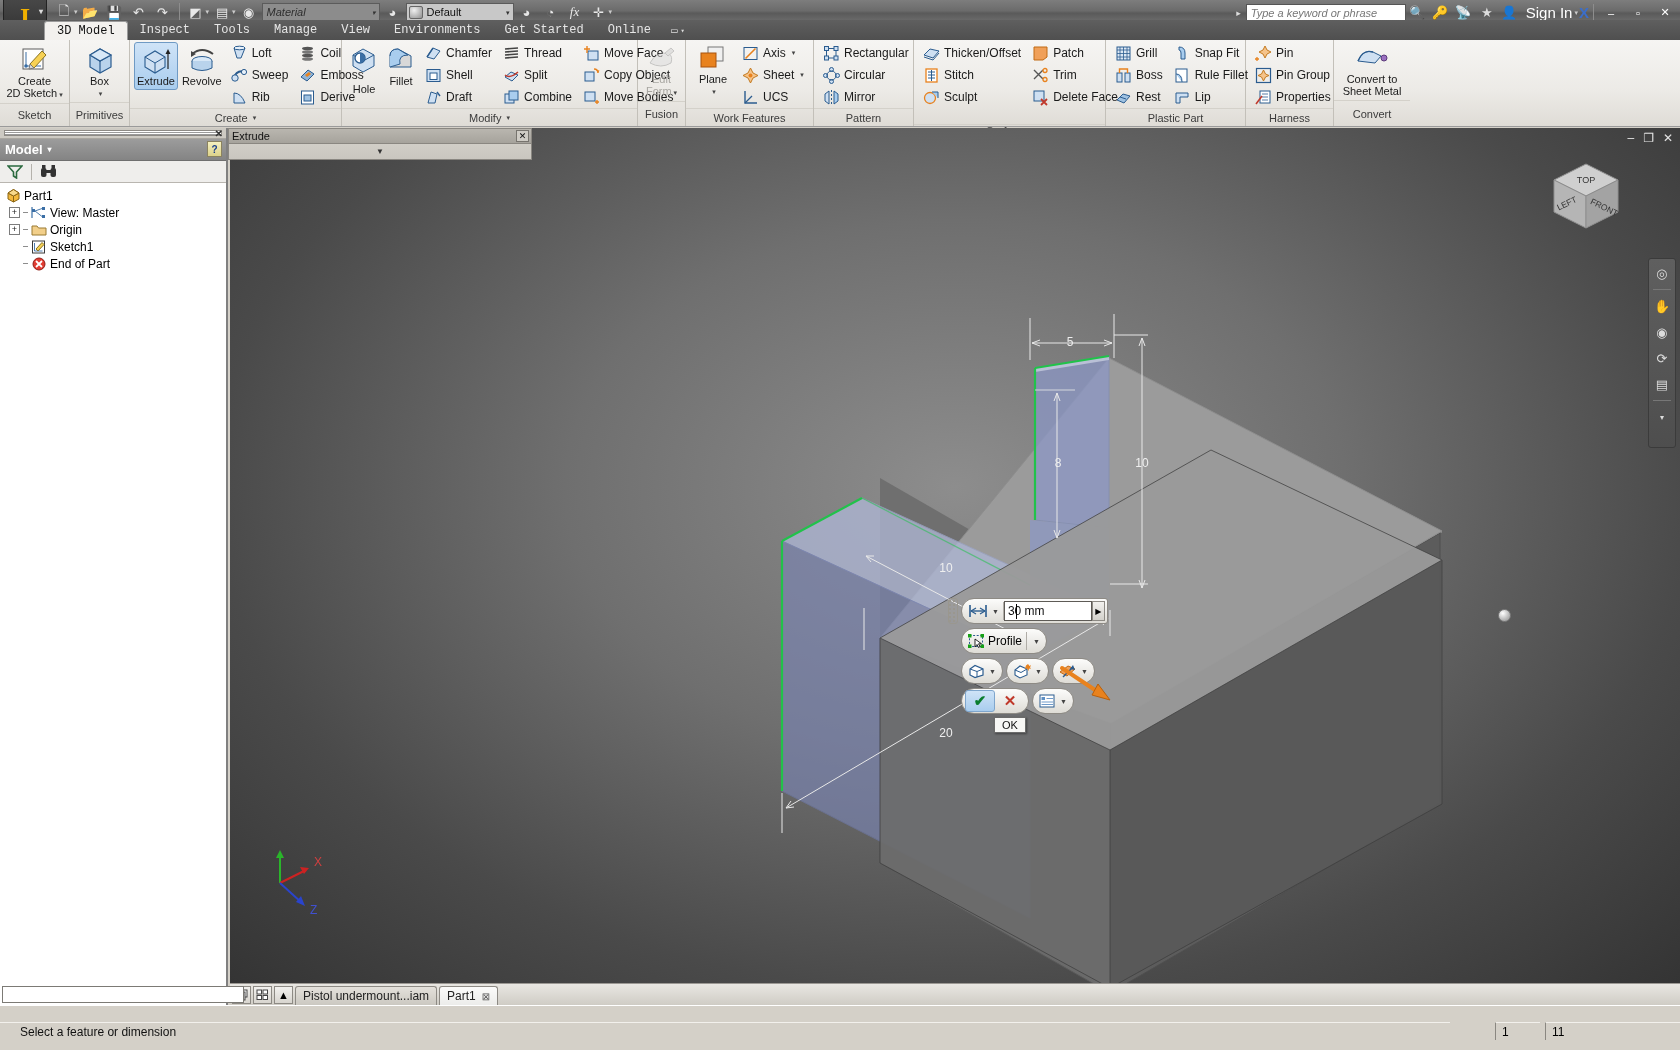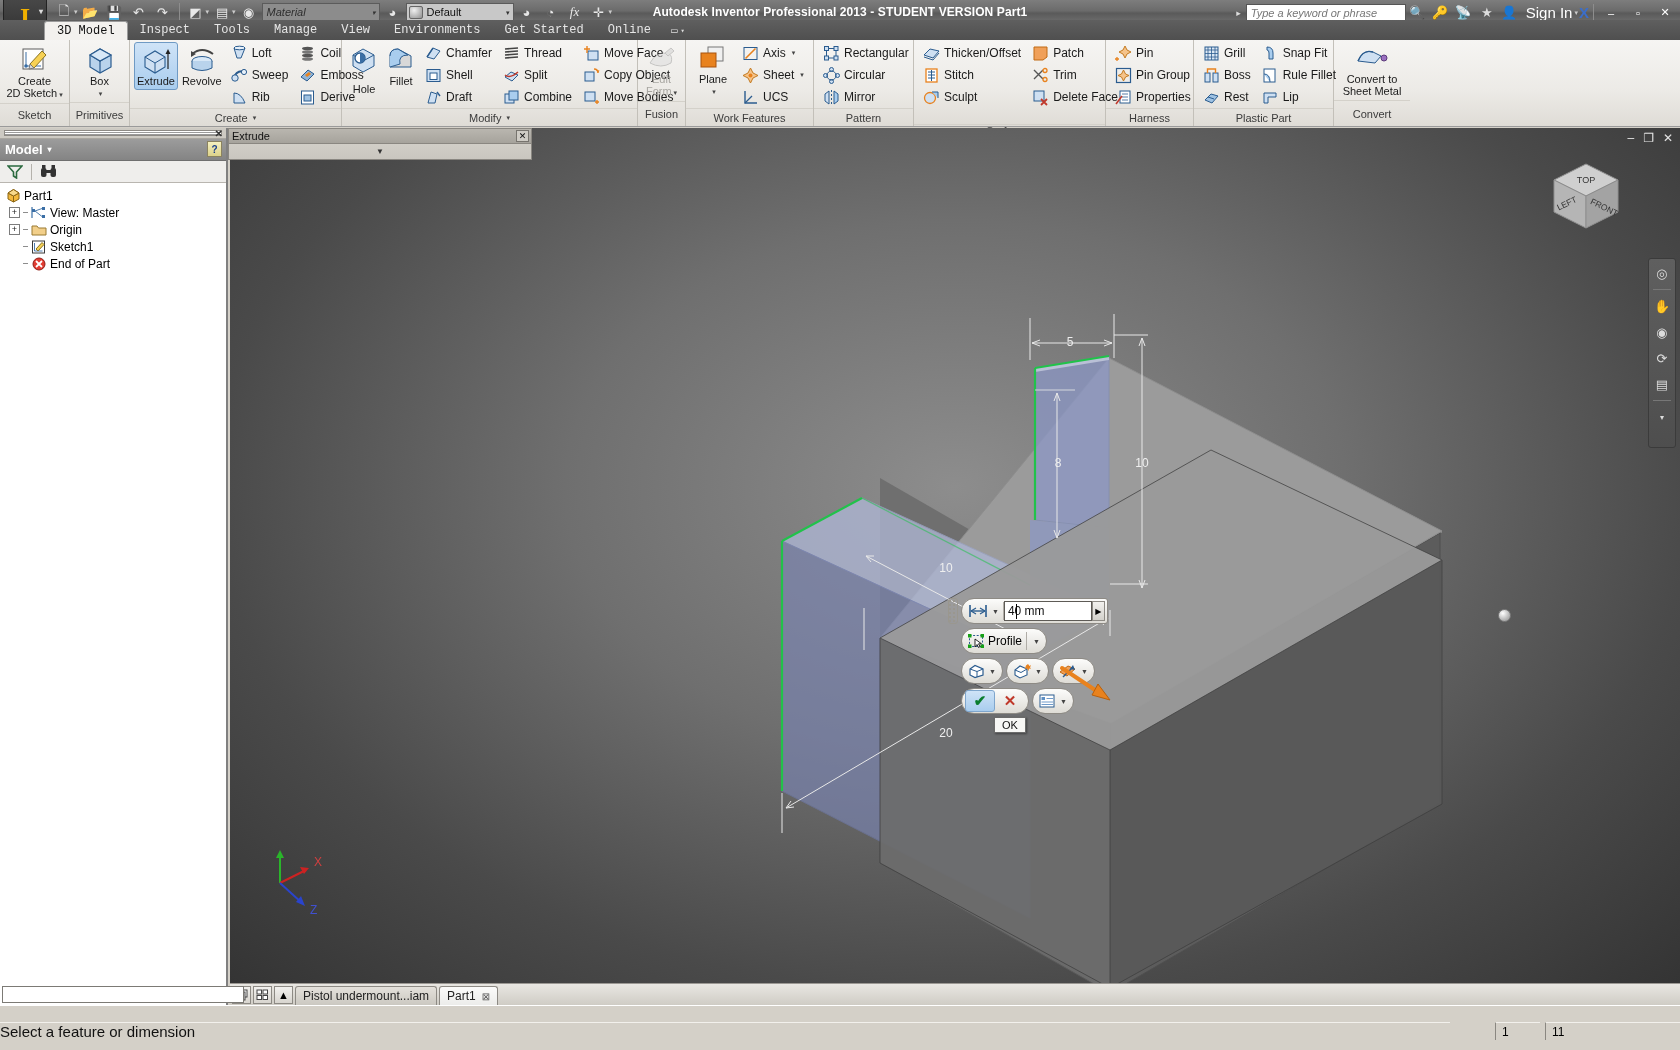--- a/index.html
+++ b/index.html
@@ -241,21 +241,21 @@
   .statusbar {
     position:absolute; left:0; top:1005px; width:1680px; height:45px;
     background:#d4d0c8; border-top:1px solid #fff;
   }
   .sb-input {
     position:absolute; left:2px; top:-20px; width:242px; height:17px;
     background:#fff; border:1px solid #7c7a75;
   }
   .sb-msg {
     position:absolute; left:0; top:16px; width:1450px; height:18px;
-    background:#d4d0c8; display:flex; align-items:center; padding-left:0; font-size:15px; color:#111;
+    background:#d4d0c8; display:flex; align-items:center; padding-left:20px; font-size:12px; color:#111;
     border-top:1px solid #f2f0ec;
   }
   .sb-cell {
     position:absolute; top:16px; height:18px; background:#d4d0c8;
     border-left:1px solid #8a8781; border-top:1px solid #f2f0ec;
     display:flex; align-items:center; padding-left:6px; font-size:12px;
   }
 </style>
 </head>
 <body>
@@ -292,21 +292,20 @@
         <span>Default</span>
         <span class="ar">▾</span>
       </div>
       <div class="qbtn">◕</div>
       <div class="qbtn">◔</div>
       <div class="qbtn" style="font-style:italic;font-family:'Liberation Serif',serif;">fx</div>
       <div class="qbtn">✛</div>
       <div class="qdd">▾</div>
     </div>
 
-    <div class="title-text">Autodesk Inventor Professional 2013 - STUDENT VERSION    Part1</div>
 
     <div class="title-right">
       <span style="color:#ddd;font-size:9px;margin-right:4px;">▸</span>
       <div class="searchbox">
         <span>Type a keyword or phrase</span>
       </div>
       <div class="tricon">🔍</div>
       <div class="tricon">🔑</div>
       <div class="tricon">📡</div>
       <div class="tricon">★</div>
@@ -683,20 +682,71 @@
             <span>Delete Face</span>
           </div>
         </div>
       </div>
       <div class="panel-title">
         <span>Surface</span>
           <span class="dd">▾</span>
       </div>
     </div>
 
+    <div class="panel" style="width:140px;">
+      <div class="panel-body">
+        <div class="col">
+          <div class="smbtn">
+            <svg width="17" height="17" viewBox="0 0 17 17">
+              <rect x="2" y="2" width="13" height="13" fill="#dce8f4" stroke="#2b5c8f"></rect>
+              <path d="M5 2 L5 15 M8.5 2 L8.5 15 M12 2 L12 15 M2 5 L15 5 M2 8.5 L15 8.5 M2 12 L15 12" stroke="#2b5c8f" stroke-width=".8"></path>
+            </svg>
+            <span>Grill</span>
+          </div>
+          <div class="smbtn">
+            <svg width="17" height="17" viewBox="0 0 17 17">
+              <rect x="2" y="6" width="5" height="9" fill="#cfe0f2" stroke="#2b5c8f"></rect>
+              <rect x="10" y="6" width="5" height="9" fill="#cfe0f2" stroke="#2b5c8f"></rect>
+              <path d="M4.5 6 L4.5 2 L12.5 2 L12.5 6" fill="none" stroke="#e8821e" stroke-width="1.4"></path>
+            </svg>
+            <span>Boss</span>
+          </div>
+          <div class="smbtn">
+            <svg width="17" height="17" viewBox="0 0 17 17">
+              <path d="M2 11 L8 5 L15 7 L9 14 Z" fill="#9fc2e2" stroke="#2b5c8f"></path>
+              <path d="M5 8 L11 10" stroke="#2b5c8f"></path>
+            </svg>
+            <span>Rest</span>
+          </div>
+        </div>
+        <div class="col">
+          <div class="smbtn">
+            <svg width="17" height="17" viewBox="0 0 17 17">
+              <path d="M5 2 Q11 2 11 8 L11 14 L7 14 L7 8 Q7 5 5 5 Z" fill="#a9cdee" stroke="#2b5c8f"></path>
+            </svg>
+            <span>Snap Fit</span>
+          </div>
+          <div class="smbtn">
+            <svg width="17" height="17" viewBox="0 0 17 17">
+              <rect x="2" y="2" width="11" height="13" fill="#fff" stroke="#2b5c8f"></rect>
+              <path d="M2 7 Q8 7 8 15" fill="#a9cdee" stroke="#2b5c8f"></path>
+            </svg>
+            <span>Rule Fillet</span>
+          </div>
+          <div class="smbtn">
+            <svg width="17" height="17" viewBox="0 0 17 17">
+              <path d="M2 4 L14 4 L14 8 L6 8 L6 14 L2 14 Z" fill="#cfe0f2" stroke="#2b5c8f"></path>
+            </svg>
+            <span>Lip</span>
+          </div>
+        </div>
+      </div>
+      <div class="panel-title">Plastic Part</div>
+    </div>
+
     <div class="panel" style="width:88px;">
       <div class="panel-body">
         <div class="col">
           <div class="smbtn">
             <svg width="17" height="17" viewBox="0 0 17 17">
               <path d="M10 1 L12 5 L16 7 L12 9 L10 13 L8 9 L4 7 L8 5 Z" fill="#f5c38a" stroke="#c47a20"></path>
               <path d="M2 12 L2 16 M0 14 L4 14" stroke="#e8821e" stroke-width="1.3"></path>
             </svg>
             <span>Pin</span>
           </div>
@@ -711,71 +761,20 @@
             <svg width="17" height="17" viewBox="0 0 17 17">
               <rect x="5" y="2" width="10" height="12" fill="#fff" stroke="#2b5c8f"></rect>
               <path d="M7 5 L13 5 M7 8 L13 8 M7 11 L13 11" stroke="#2b5c8f" stroke-width=".8"></path>
               <path d="M1 15 L7 7" stroke="#c0392b" stroke-width="1.6"></path>
             </svg>
             <span>Properties</span>
           </div>
         </div>
       </div>
       <div class="panel-title">Harness</div>
-    </div>
-
-    <div class="panel" style="width:140px;">
-      <div class="panel-body">
-        <div class="col">
-          <div class="smbtn">
-            <svg width="17" height="17" viewBox="0 0 17 17">
-              <rect x="2" y="2" width="13" height="13" fill="#dce8f4" stroke="#2b5c8f"></rect>
-              <path d="M5 2 L5 15 M8.5 2 L8.5 15 M12 2 L12 15 M2 5 L15 5 M2 8.5 L15 8.5 M2 12 L15 12" stroke="#2b5c8f" stroke-width=".8"></path>
-            </svg>
-            <span>Grill</span>
-          </div>
-          <div class="smbtn">
-            <svg width="17" height="17" viewBox="0 0 17 17">
-              <rect x="2" y="6" width="5" height="9" fill="#cfe0f2" stroke="#2b5c8f"></rect>
-              <rect x="10" y="6" width="5" height="9" fill="#cfe0f2" stroke="#2b5c8f"></rect>
-              <path d="M4.5 6 L4.5 2 L12.5 2 L12.5 6" fill="none" stroke="#e8821e" stroke-width="1.4"></path>
-            </svg>
-            <span>Boss</span>
-          </div>
-          <div class="smbtn">
-            <svg width="17" height="17" viewBox="0 0 17 17">
-              <path d="M2 11 L8 5 L15 7 L9 14 Z" fill="#9fc2e2" stroke="#2b5c8f"></path>
-              <path d="M5 8 L11 10" stroke="#2b5c8f"></path>
-            </svg>
-            <span>Rest</span>
-          </div>
-        </div>
-        <div class="col">
-          <div class="smbtn">
-            <svg width="17" height="17" viewBox="0 0 17 17">
-              <path d="M5 2 Q11 2 11 8 L11 14 L7 14 L7 8 Q7 5 5 5 Z" fill="#a9cdee" stroke="#2b5c8f"></path>
-            </svg>
-            <span>Snap Fit</span>
-          </div>
-          <div class="smbtn">
-            <svg width="17" height="17" viewBox="0 0 17 17">
-              <rect x="2" y="2" width="11" height="13" fill="#fff" stroke="#2b5c8f"></rect>
-              <path d="M2 7 Q8 7 8 15" fill="#a9cdee" stroke="#2b5c8f"></path>
-            </svg>
-            <span>Rule Fillet</span>
-          </div>
-          <div class="smbtn">
-            <svg width="17" height="17" viewBox="0 0 17 17">
-              <path d="M2 4 L14 4 L14 8 L6 8 L6 14 L2 14 Z" fill="#cfe0f2" stroke="#2b5c8f"></path>
-            </svg>
-            <span>Lip</span>
-          </div>
-        </div>
-      </div>
-      <div class="panel-title">Plastic Part</div>
     </div>
 
     <div class="panel" style="width:76px;border-right:none;">
       <div class="panel-body" style="justify-content:center;">
         <div class="bigbtn" style="width:70px;">
           <svg width="34" height="28" viewBox="0 0 34 28">
             <path d="M3 16 Q8 4 18 7 L26 11 L20 18 Z" fill="#cfe0f2" stroke="#2b5c8f"></path>
             <path d="M3 16 Q8 4 18 7" fill="none" stroke="#2b5c8f" stroke-width="1.4"></path>
             <circle cx="29" cy="13" r="3" fill="#9a6fc0" stroke="#5b3a7a"></circle>
           </svg>
@@ -1041,21 +1040,21 @@
               <path d="M2 1 L2 13 M18 1 L18 13" stroke="#2b5c8f" stroke-width="1.6"></path>
               <path d="M3 7 L17 7" stroke="#2b5c8f" stroke-width="1.4"></path>
               <path d="M3 7 L8 4 M3 7 L8 10" stroke="#2b5c8f" stroke-width="1.2"></path>
               <path d="M17 7 L12 4 M17 7 L12 10" stroke="#2b5c8f" stroke-width="1.2"></path>
             </svg>
             <span class="dd">▼</span>
           </div>
           <div class="mt-vsep"></div>
           <div class="mt-input">
             <span class="caret-line"></span>
-            <span>40 mm</span>
+            <span>30 mm</span>
           </div>
           <div class="mt-spin">▶</div>
         </div>
       </div>
 
       <div class="mt-row" style="padding-left:13px;">
         <div class="mt-pill">
           <div class="mt-ibtn">
             <svg width="18" height="15" viewBox="0 0 18 15">
               <rect x="1.5" y="1.5" width="13" height="11" fill="none" stroke="#2b5c8f" stroke-dasharray="2 1.6"></rect>

